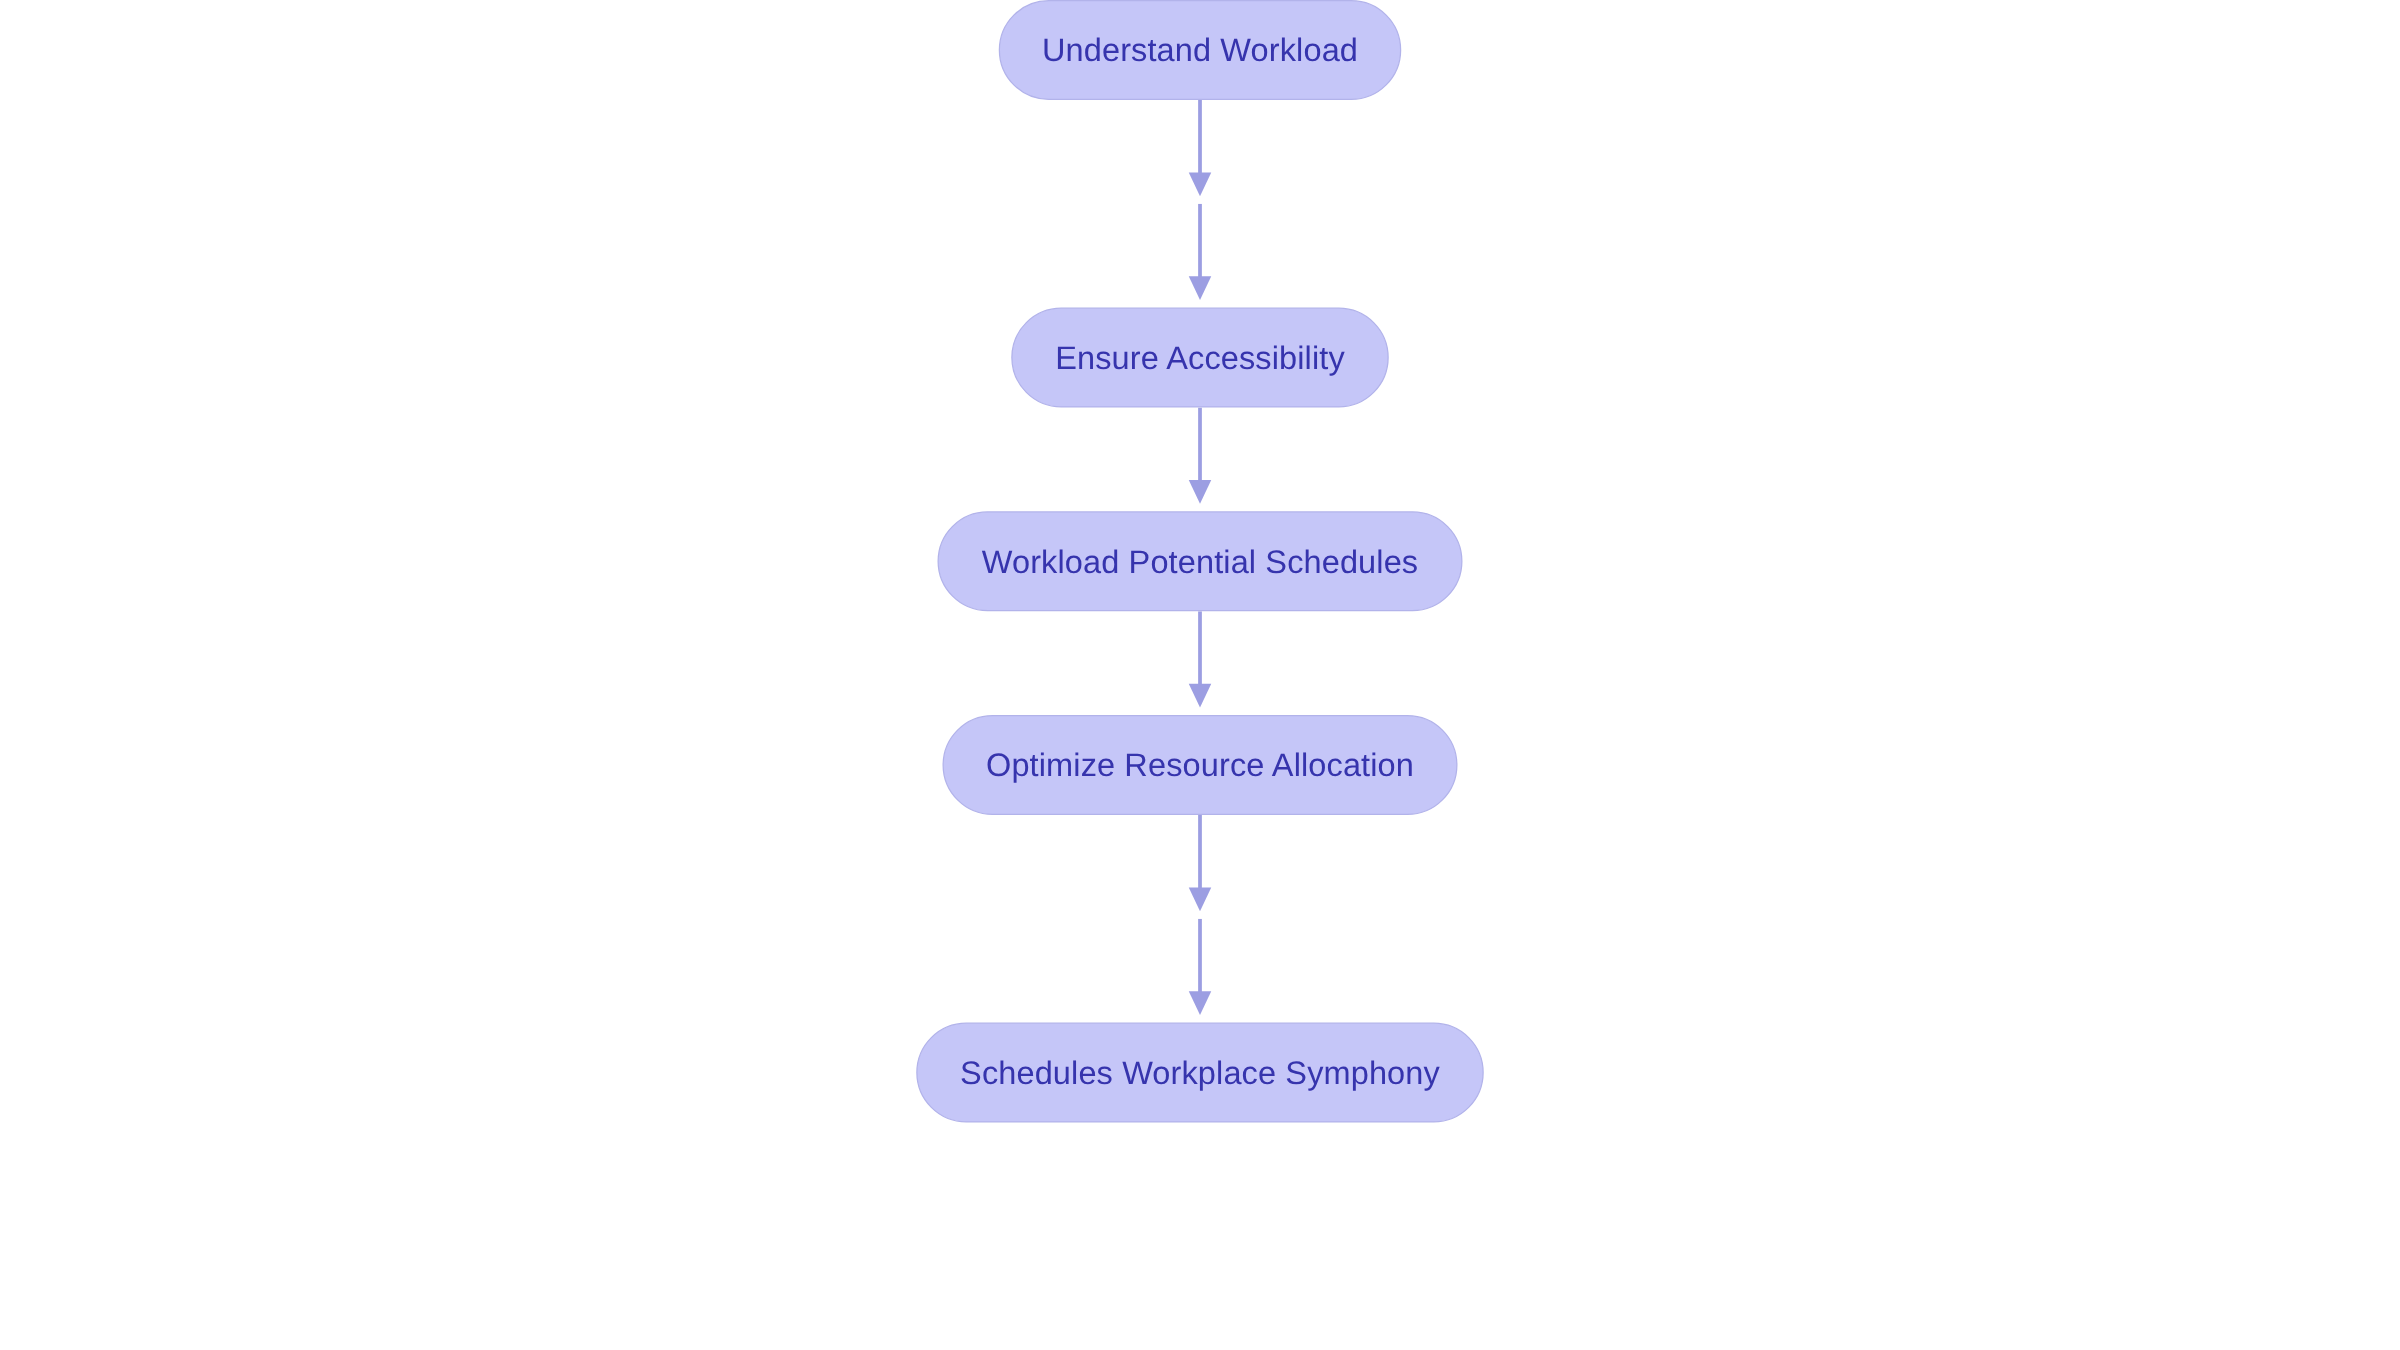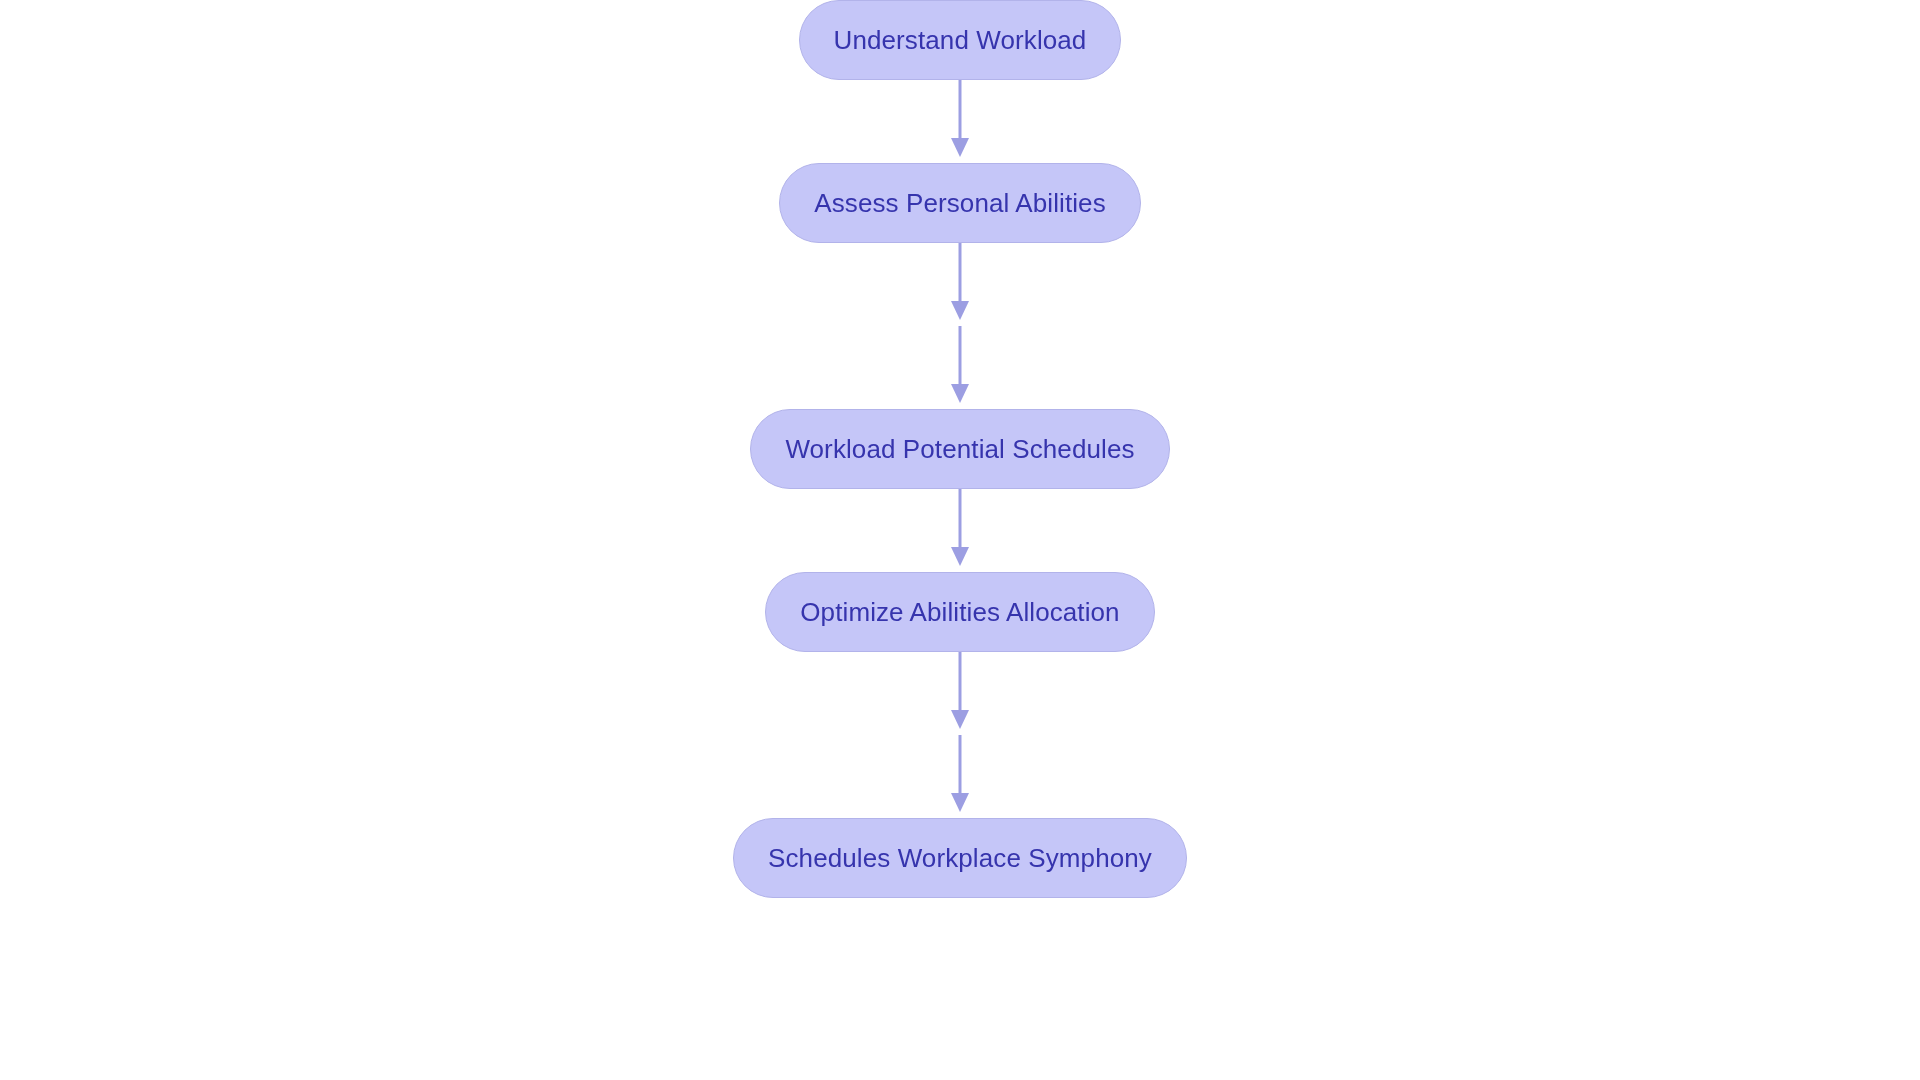--- a/index.html
+++ b/index.html
@@ -75,46 +75,46 @@
 
     <div class="flow-node">
       <span>Understand Workload</span>
     </div>
 
     <svg class="flow-connector" viewBox="0 0 26 83">
       <line class="connector-line" x1="13" y1="0" x2="13" y2="62"></line>
       <polygon class="connector-head" points="13,77 4,58 22,58"></polygon>
     </svg>
 
-    <div class="flow-node">
-      <span>Assess Personal Abilities</span>
-    </div>
 
     <svg class="flow-connector" viewBox="0 0 26 83">
       <line class="connector-line" x1="13" y1="0" x2="13" y2="62"></line>
       <polygon class="connector-head" points="13,77 4,58 22,58"></polygon>
     </svg>
 
+    <div class="flow-node">
+      <span>Ensure Accessibility</span>
+    </div>
 
     <svg class="flow-connector" viewBox="0 0 26 83">
       <line class="connector-line" x1="13" y1="0" x2="13" y2="62"></line>
       <polygon class="connector-head" points="13,77 4,58 22,58"></polygon>
     </svg>
 
     <div class="flow-node">
       <span>Workload Potential Schedules</span>
     </div>
 
     <svg class="flow-connector" viewBox="0 0 26 83">
       <line class="connector-line" x1="13" y1="0" x2="13" y2="62"></line>
       <polygon class="connector-head" points="13,77 4,58 22,58"></polygon>
     </svg>
 
     <div class="flow-node">
-      <span>Optimize Abilities Allocation</span>
+      <span>Optimize Resource Allocation</span>
     </div>
 
     <svg class="flow-connector" viewBox="0 0 26 83">
       <line class="connector-line" x1="13" y1="0" x2="13" y2="62"></line>
       <polygon class="connector-head" points="13,77 4,58 22,58"></polygon>
     </svg>
 
 
     <svg class="flow-connector" viewBox="0 0 26 83">
       <line class="connector-line" x1="13" y1="0" x2="13" y2="62"></line>

